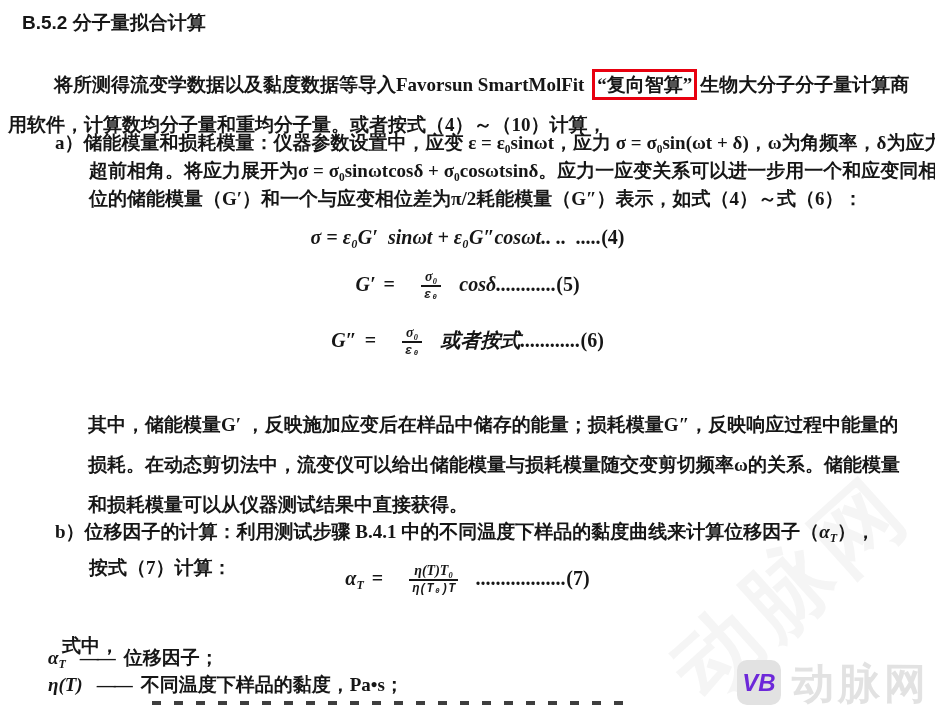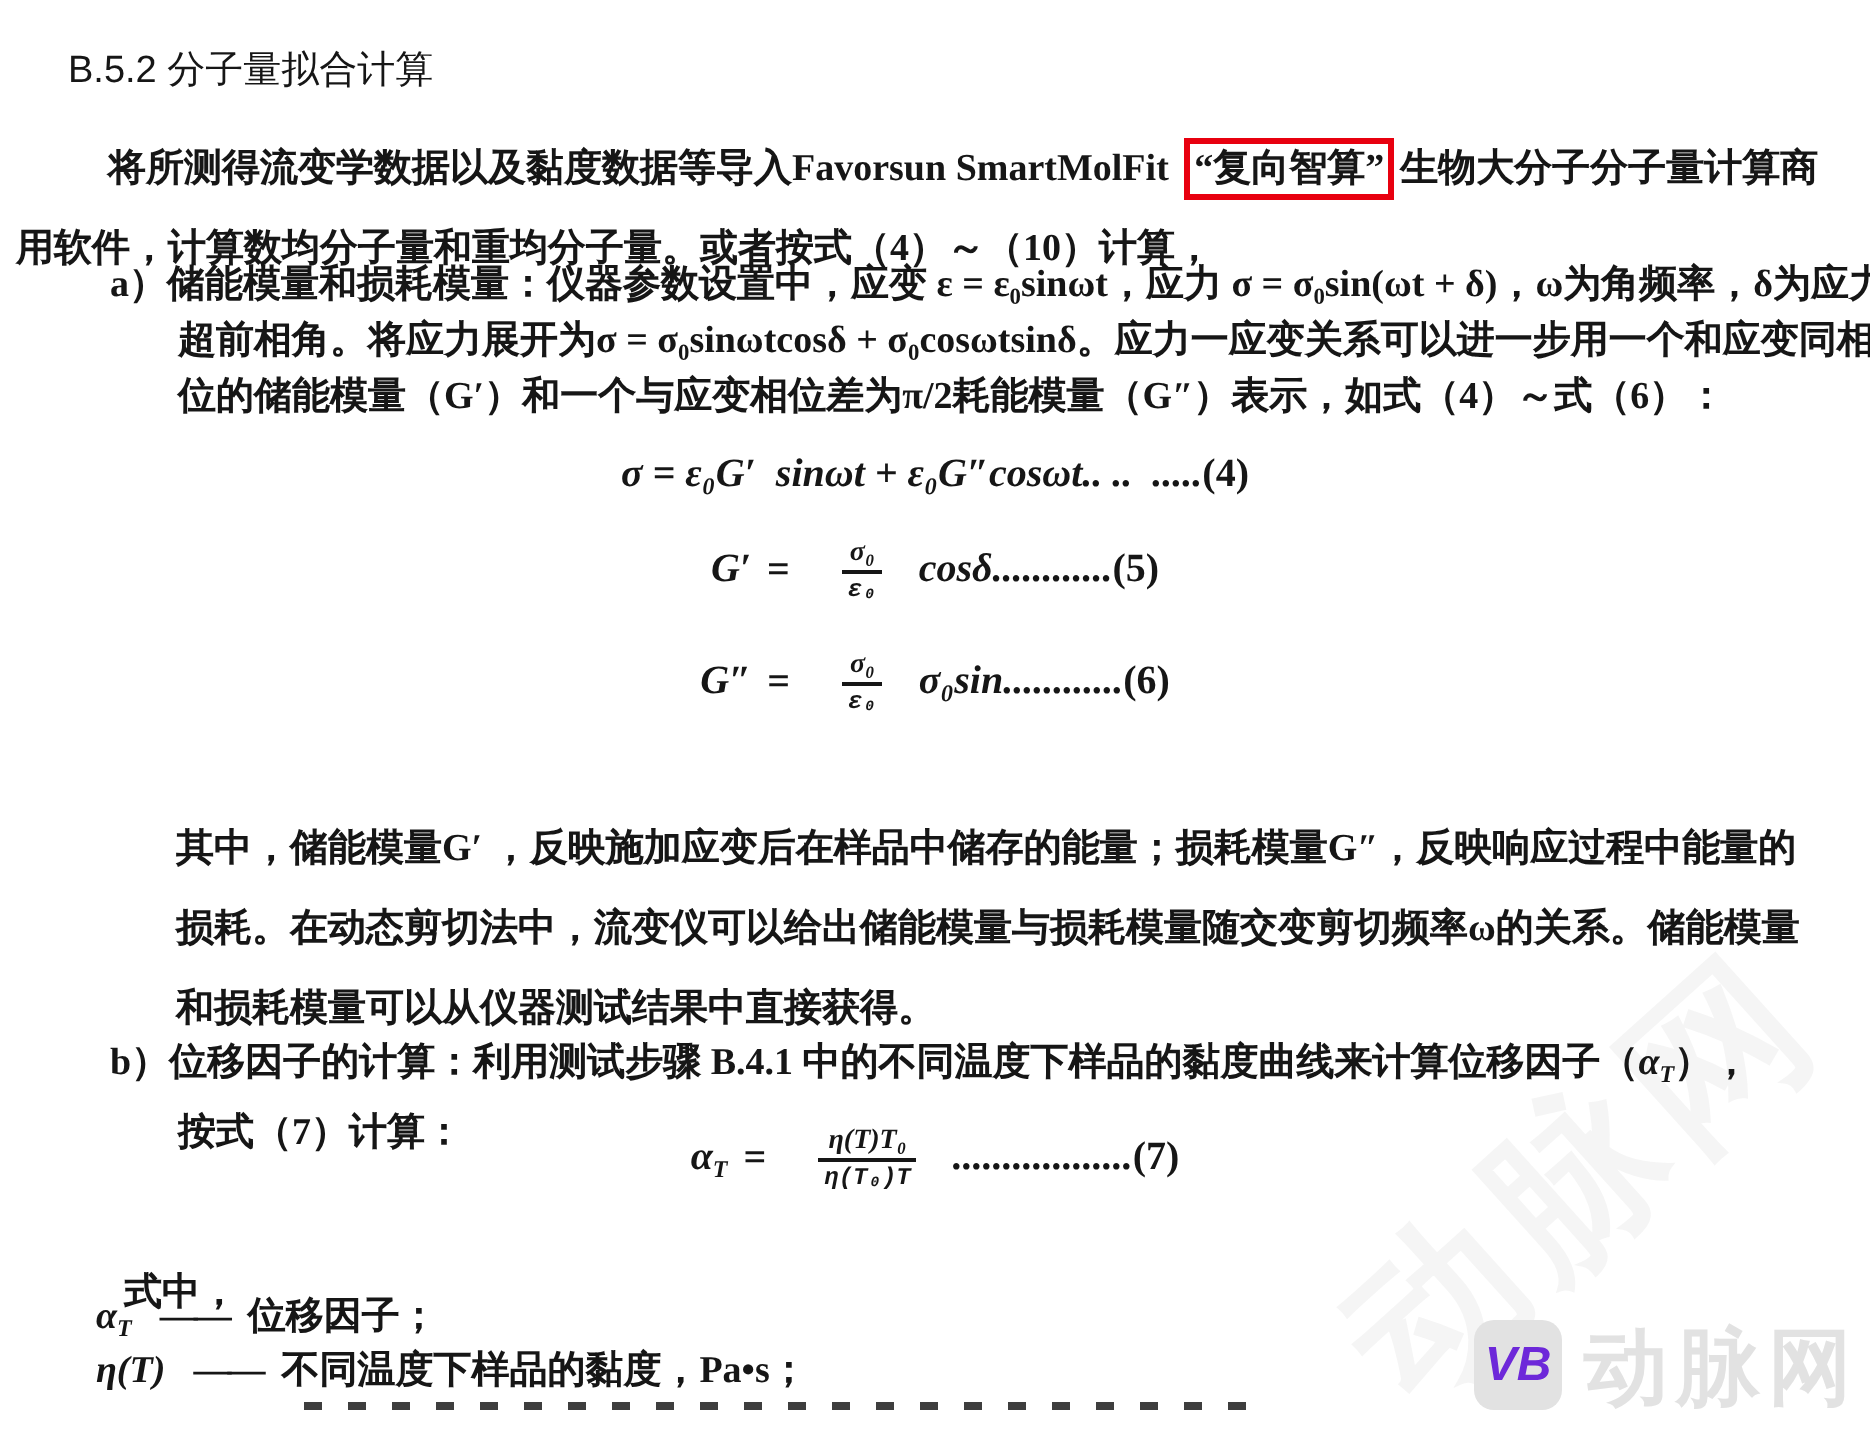--- a/index.html
+++ b/index.html
@@ -6,22 +6,22 @@
     --red:#e8000f;
     --wm:#e2e2e2;
     --ink:#161616;
   }
   html,body{margin:0;padding:0;background:#fff;}
   .page{
     position:relative;width:935px;height:716px;background:#ffffff;
     color:var(--ink);font-family:"Liberation Serif",serif;overflow:hidden;
   }
   .heading{
-    position:absolute;left:18px;top:6px;margin:16px;
-    font-size:19px;font-weight:400;font-family:"Liberation Sans",sans-serif;
+    position:absolute;left:18px;top:6px;margin:4px;
+    font-size:19px;font-weight:700;font-family:"Liberation Sans",sans-serif;
   }
   .body-txt{font-size:19px;font-weight:600;}
   .intro{position:absolute;left:8px;top:42px;width:918px;line-height:34px;text-indent:46px;}
   .redbox{
     display:inline-block;border:3px solid var(--red);padding:0 2px;margin:8px 3px;
     font-weight:800;text-indent:0;line-height:25px;
   }
   .item-a{position:absolute;left:55px;top:110px;width:856px;line-height:28px;padding-left:34px;text-indent:-34px;}
   .among{position:absolute;left:88px;top:386px;width:818px;line-height:40px;}
   .item-b{position:absolute;left:55px;top:498px;width:858px;line-height:30px;padding-left:34px;text-indent:-34px;}
@@ -77,21 +77,21 @@
   <h1 class="heading">B.5.2 分子量拟合计算</h1>
 
   <p class="intro body-txt"><span>将所测得流变学数据以及黏度数据等导入Favorsun SmartMolFit </span><span class="redbox">“复向智算”</span><span>生物大分子分子量计算商用软件，计算数均分子量和重均分子量。或者按式（4）～（10）计算，</span></p>
 
   <p class="item-a body-txt"><span>a）储能模量和损耗模量：仪器参数设置中，应变 ε = ε₀sinωt，应力 σ = σ₀sin(ωt + δ)，ω为角频率，δ为应力超前相角。将应力展开为σ = σ₀sinωtcosδ + σ₀cosωtsinδ。应力一应变关系可以进一步用一个和应变同相位的储能模量（G′）和一个与应变相位差为π/2耗能模量（G″）表示，如式（4）～式（6）：</span></p>
 
   <div class="formula f4"><i>σ = ε₀G′  sinωt + ε₀G″cosωt.. ..  .....</i><span class="tag">(4)</span></div>
 
   <div class="formula f5"><i>G′</i><span class="eq">=</span><span class="frac"><span class="num">σ₀</span><span class="den">ε₀</span></span><i>cosδ............</i><span class="tag">(5)</span></div>
 
-  <div class="formula f6"><i>G″</i><span class="eq">=</span><span class="frac"><span class="num">σ₀</span><span class="den">ε₀</span></span><i>σ₀sin............</i><span class="tag">(6)</span></div>
+  <div class="formula f6"><i>G″</i><span class="eq">=</span><span class="frac"><span class="num">σ₀</span><span class="den">ε₀</span></span><i>或者按式............</i><span class="tag">(6)</span></div>
 
   <p class="among body-txt"><span>其中，储能模量G′ ，反映施加应变后在样品中储存的能量；损耗模量G″，反映响应过程中能量的损耗。在动态剪切法中，流变仪可以给出储能模量与损耗模量随交变剪切频率ω的关系。储能模量和损耗模量可以从仪器测试结果中直接获得。</span></p>
 
   <p class="item-b body-txt"><span>b）位移因子的计算：利用测试步骤 B.4.1 中的不同温度下样品的黏度曲线来计算位移因子（</span><i>α</i><span class="sub">T</span><span>），</span><br><span>按式（7）计算：</span></p>
 
   <div class="formula f7"><i>α</i><span class="sub">T</span><span class="eq">=</span><span class="frac"><span class="num">η(T)T₀</span><span class="den">η(T₀)T</span></span><i>..................</i><span class="tag">(7)</span></div>
 
   <p class="defs-head body-txt" style="margin:16px;">式中，</p>
 
   <div class="def-row def-1"><i>α</i><span class="sub">T</span><span class="dash">——</span><span>位移因子；</span></div>

